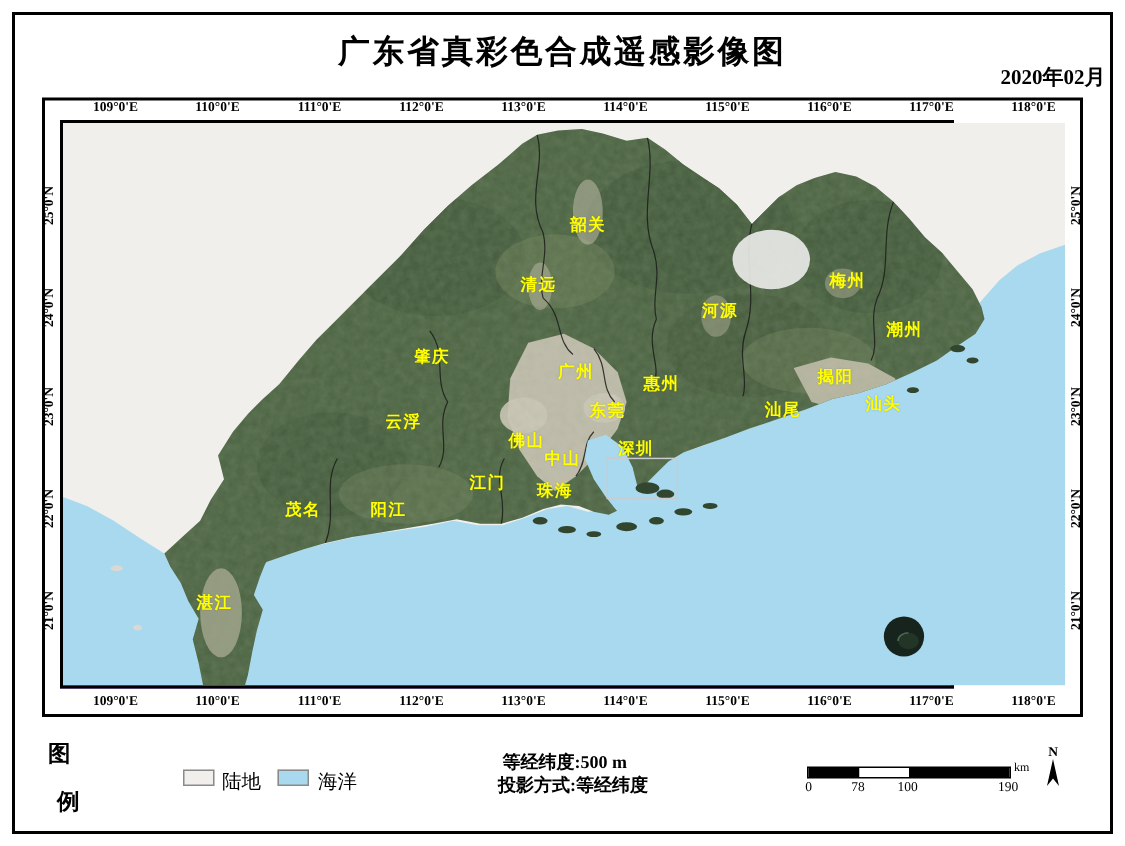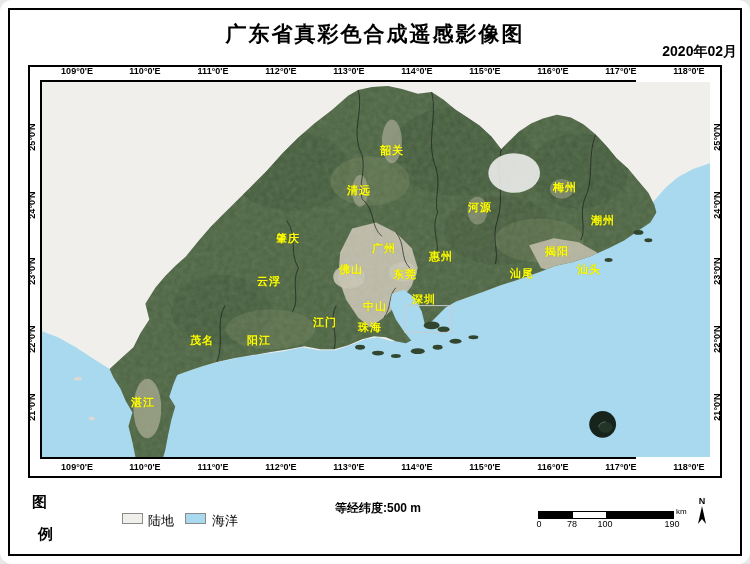--- a/index.html
+++ b/index.html
@@ -1,17 +1,17 @@
 <!DOCTYPE html>
 <html><head>
 <meta charset="utf-8">
 <style>
   html,body{margin:0;padding:0;background:#e8e8e8;}
   .page{position:relative;width:750px;height:564px;background:#ffffff;overflow:hidden;
-        font-family:Liberation Sans, sans-serif;color:#000;border-radius:12px;}
+        font-family:Liberation Serif, serif;color:#000;}
   .outer-border{position:absolute;left:8px;top:8px;width:734px;height:548px;
         border:2px solid #000;box-sizing:border-box;}
   .title{position:absolute;left:0;top:20px;width:750px;text-align:center;margin:0;
         font-size:21px;font-weight:600;letter-spacing:2px;}
   .date{position:absolute;right:13px;top:43px;font-size:14px;font-weight:600;}
   .map-frame{position:absolute;left:28px;top:65px;width:694px;height:413px;
         border:2px solid #000;box-sizing:border-box;background:#fff;}
   .inner-map{position:absolute;left:40px;top:80px;width:596px;height:379px;
         border:2px solid #000;box-sizing:border-box;background:#4c1d95;}
   .inner-map svg{position:absolute;left:0;top:0;}
@@ -185,40 +185,41 @@
     <span class="city" style="left:317px;top:108px">清远</span>
     <span class="city" style="left:523px;top:105px">梅州</span>
     <span class="city" style="left:438px;top:125px">河源</span>
     <span class="city" style="left:561px;top:138px">潮州</span>
     <span class="city" style="left:246px;top:156px">肇庆</span>
     <span class="city" style="left:342px;top:166px">广州</span>
     <span class="city" style="left:399px;top:174px">惠州</span>
     <span class="city" style="left:515px;top:169px">揭阳</span>
     <span class="city" style="left:547px;top:187px">汕头</span>
     <span class="city" style="left:227px;top:199px">云浮</span>
-    <span class="city" style="left:309px;top:187px">佛山</span>
+    <span class="city" style="left:309px;top:212px">佛山</span>
     <span class="city" style="left:363px;top:192px">东莞</span>
     <span class="city" style="left:480px;top:191px">汕尾</span>
     <span class="city" style="left:382px;top:217px">深圳</span>
     <span class="city" style="left:333px;top:224px">中山</span>
     <span class="city" style="left:283px;top:240px">江门</span>
     <span class="city" style="left:328px;top:245px">珠海</span>
     <span class="city" style="left:160px;top:258px">茂名</span>
     <span class="city" style="left:217px;top:258px">阳江</span>
     <span class="city" style="left:101px;top:320px">湛江</span>
   </div>
 
   <div class="legend-char" style="left:32px;top:493px">图</div>
   <div class="legend-char" style="left:38px;top:525px">例</div>
   <div class="swatch land" style="left:122px;top:513px"></div>
   <span class="legend-label" style="left:148px;top:512px">陆地</span>
   <div class="swatch sea" style="left:185px;top:513px"></div>
   <span class="legend-label" style="left:212px;top:512px">海洋</span>
 
   <div class="info-line" style="left:335px;top:500px">等经纬度:500 m</div>
+  <div class="info-line" style="left:332px;top:515px">投影方式:等经纬度</div>
 
   <div class="sb-bar">
     <div class="sb-seg" style="width:34px;background:#000"></div>
     <div class="sb-seg" style="width:33px;background:#fff"></div>
     <div class="sb-seg" style="width:67px;background:#000"></div>
   </div>
   <span class="sb-tick" style="left:539px">0</span>
   <span class="sb-tick" style="left:572px">78</span>
   <span class="sb-tick" style="left:605px">100</span>
   <span class="sb-tick" style="left:672px">190</span>

